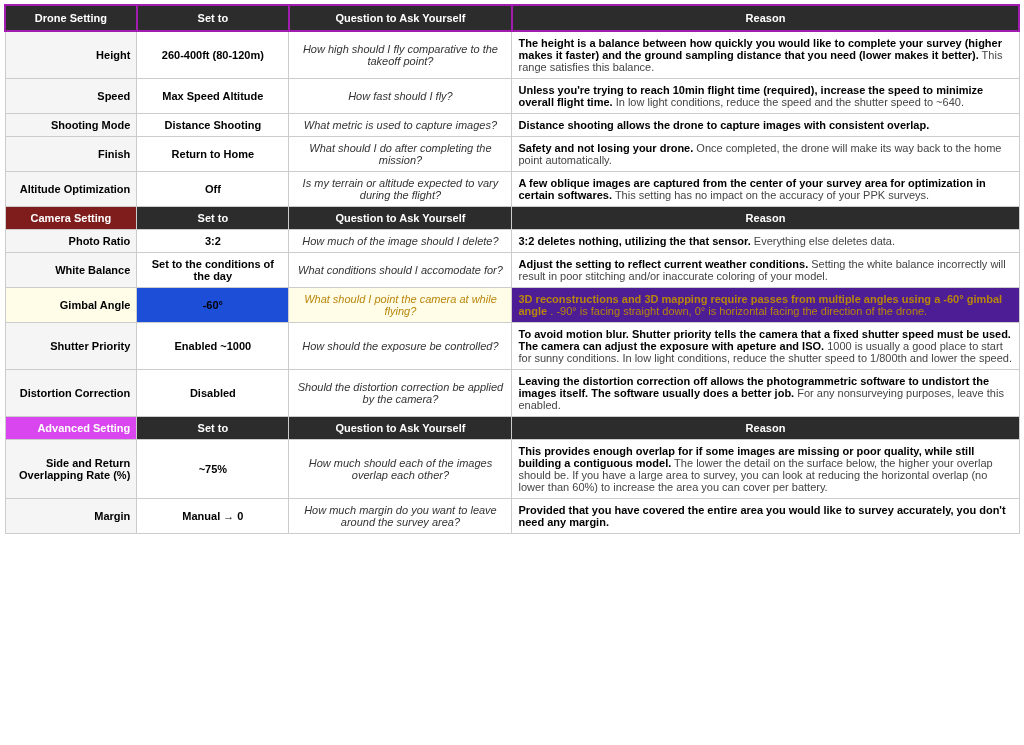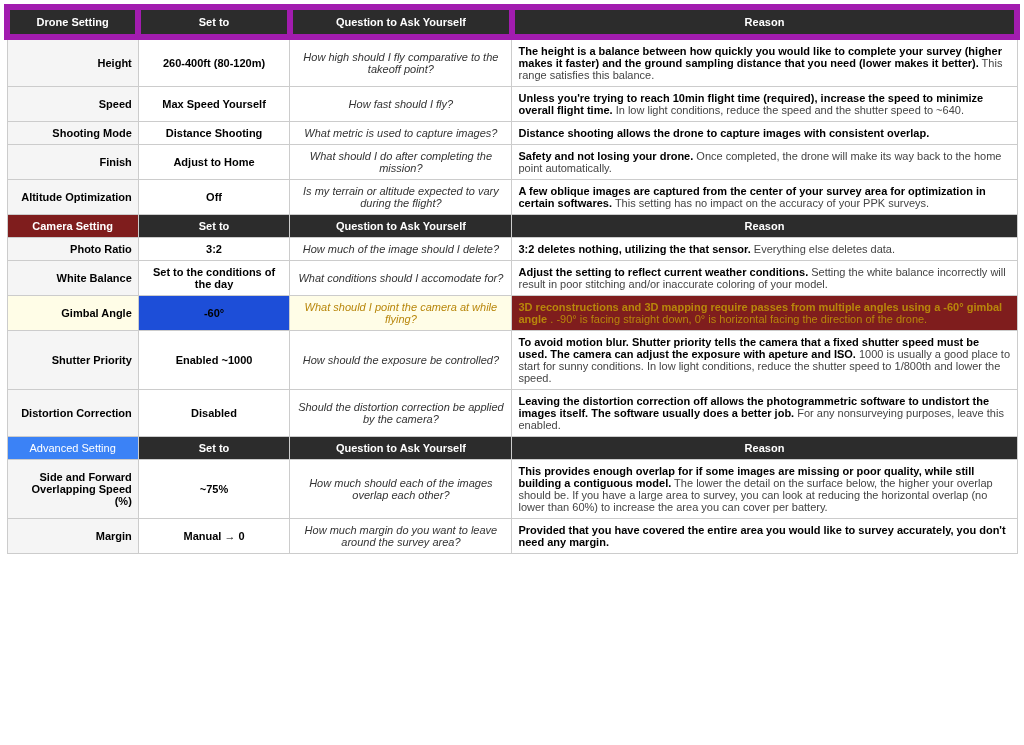--- a/index.html
+++ b/index.html
@@ -13,21 +13,21 @@
       width: 100%;
       border-collapse: collapse;
       border: 1px solid #999;
     }
     th {
       background: #2c2c2c;
       color: #fff;
       font-weight: bold;
       text-align: center;
       padding: 6px 4px;
-      border: 6px solid #a21caf;
+      border: 2px solid #a21caf;
     }
     td {
       border: 1px solid #ccc;
       padding: 5px 6px;
       vertical-align: middle;
     }
     .col-setting {
       width: 13%;
       text-align: right;
       font-weight: bold;
@@ -92,33 +92,33 @@
   <tbody id="drone-body">
 
   <tr>
         <td class="col-setting">Height</td>
         <td class="col-setto">260-400ft (80-120m)</td>
         <td class="col-question">How high should I fly comparative to the takeoff point?</td>
         <td class="col-reason"><span class="reason-bold">The height is a balance between how quickly you would like to complete your survey (higher makes it faster) and the ground sampling distance that you need (lower makes it better).</span><span class="reason-normal"> This range satisfies this balance.</span></td>
       </tr>
       <tr>
         <td class="col-setting">Speed</td>
-        <td class="col-setto">Max Speed Yourself</td>
+        <td class="col-setto">Max Speed Altitude</td>
         <td class="col-question">How fast should I fly?</td>
         <td class="col-reason"><span class="reason-bold">Unless you're trying to reach 10min flight time (required), increase the speed to minimize overall flight time.</span><span class="reason-normal"> In low light conditions, reduce the speed and the shutter speed to ~640.</span></td>
       </tr>
       <tr>
         <td class="col-setting">Shooting Mode</td>
         <td class="col-setto">Distance Shooting</td>
         <td class="col-question">What metric is used to capture images?</td>
         <td class="col-reason"><span class="reason-bold">Distance shooting allows the drone to capture images with consistent overlap.</span><span class="reason-normal"></span></td>
       </tr>
       <tr>
         <td class="col-setting">Finish</td>
-        <td class="col-setto">Adjust to Home</td>
+        <td class="col-setto">Return to Home</td>
         <td class="col-question">What should I do after completing the mission?</td>
         <td class="col-reason"><span class="reason-bold">Safety and not losing your drone.</span><span class="reason-normal"> Once completed, the drone will make its way back to the home point automatically.</span></td>
       </tr>
       <tr>
         <td class="col-setting">Altitude Optimization</td>
         <td class="col-setto">Off</td>
         <td class="col-question">Is my terrain or altitude expected to vary during the flight?</td>
         <td class="col-reason"><span class="reason-bold">A few oblique images are captured from the center of your survey area for optimization in certain softwares.</span><span class="reason-normal"> This setting has no impact on the accuracy of your PPK surveys.</span></td>
       </tr>
     </tbody>
@@ -142,48 +142,48 @@
       <tr>
         <td class="col-setting">White Balance</td>
         <td class="col-setto">Set to the conditions of the day</td>
         <td class="col-question">What conditions should I accomodate for?</td>
         <td class="col-reason"><span class="reason-bold" style="font-weight: bold;">Adjust the setting to reflect current weather conditions.</span><span style="color: rgb(68, 68, 68);"> Setting the white balance incorrectly will result in poor stitching and/or inaccurate coloring of your model.</span></td>
       </tr>
       <tr class="highlight-row">
         <td class="col-setting" style="background: rgb(255, 253, 231); margin-top: 46px;">Gimbal Angle</td>
         <td class="col-setto" style="background: #1d4ed8;">-60°</td>
         <td class="col-question" style="background: rgb(255, 253, 231); color: rgb(184, 134, 11);">What should I point the camera at while flying?</td>
-        <td class="col-reason" style="background: #7f1d1d; color: rgb(184, 134, 11);"><span class="" style="font-weight: bold;">3D reconstructions and 3D mapping require passes from multiple angles using a -60° gimbal angle</span><span> . -90° is facing straight down, 0° is horizontal facing the direction of the drone.</span></td>
+        <td class="col-reason" style="background: #4c1d95; color: rgb(184, 134, 11);"><span class="" style="font-weight: bold;">3D reconstructions and 3D mapping require passes from multiple angles using a -60° gimbal angle</span><span> . -90° is facing straight down, 0° is horizontal facing the direction of the drone.</span></td>
       </tr>
       <tr>
         <td class="col-setting">Shutter Priority</td>
         <td class="col-setto">Enabled ~1000</td>
         <td class="col-question">How should the exposure be controlled?</td>
         <td class="col-reason"><span class="reason-bold" style="font-weight: bold;">To avoid motion blur. Shutter priority tells the camera that a fixed shutter speed must be used. The camera can adjust the exposure with apeture and ISO.</span><span style="color: rgb(68, 68, 68);"> 1000 is usually a good place to start for sunny conditions. In low light conditions, reduce the shutter speed to 1/800th and lower the speed.</span></td>
       </tr>
       <tr>
         <td class="col-setting">Distortion Correction</td>
         <td class="col-setto">Disabled</td>
         <td class="col-question">Should the distortion correction be applied by the camera?</td>
         <td class="col-reason"><span class="reason-bold" style="font-weight: bold;">Leaving the distortion correction off allows the photogrammetric software to undistort the images itself. The software usually does a better job.</span><span style="color: rgb(68, 68, 68);"> For any nonsurveying purposes, leave this enabled.</span></td>
       </tr>
     </tbody>
 
   <tbody>
     <tr>
-      <td colspan="1" style="background:#3b82f6;color:#fff;font-weight:normal;text-align:center;">Advanced Setting</td>
+      <td colspan="1" style="background:#d946ef;color:#fff;font-weight:bold;text-align:right;">Advanced Setting</td>
       <td colspan="1" style="background:#2c2c2c;color:#fff;font-weight:bold;text-align:center;">Set to</td>
       <td colspan="1" style="background:#2c2c2c;color:#fff;font-weight:bold;text-align:center;">Question to Ask Yourself</td>
       <td colspan="1" style="background:#2c2c2c;color:#fff;font-weight:bold;text-align:center;">Reason</td>
     </tr>
   </tbody>
   <tbody id="advanced-body">
 
   <tr>
-        <td class="col-setting">Side and Forward Overlapping Speed (%)</td>
+        <td class="col-setting">Side and Return Overlapping Rate (%)</td>
         <td class="col-setto">~75%</td>
         <td class="col-question">How much should each of the images overlap each other?</td>
         <td class="col-reason"><span class="reason-bold">This provides enough overlap for if some images are missing or poor quality, while still building a contiguous model.</span><span class="reason-normal"> The lower the detail on the surface below, the higher your overlap should be. If you have a large area to survey, you can look at reducing the horizontal overlap (no lower than 60%) to increase the area you can cover per battery.</span></td>
       </tr>
       <tr>
         <td class="col-setting">Margin</td>
         <td class="col-setto">Manual → 0</td>
         <td class="col-question">How much margin do you want to leave around the survey area?</td>
         <td class="col-reason"><span class="reason-bold">Provided that you have covered the entire area you would like to survey accurately, you don't need any margin.</span><span class="reason-normal"></span></td>
       </tr>

